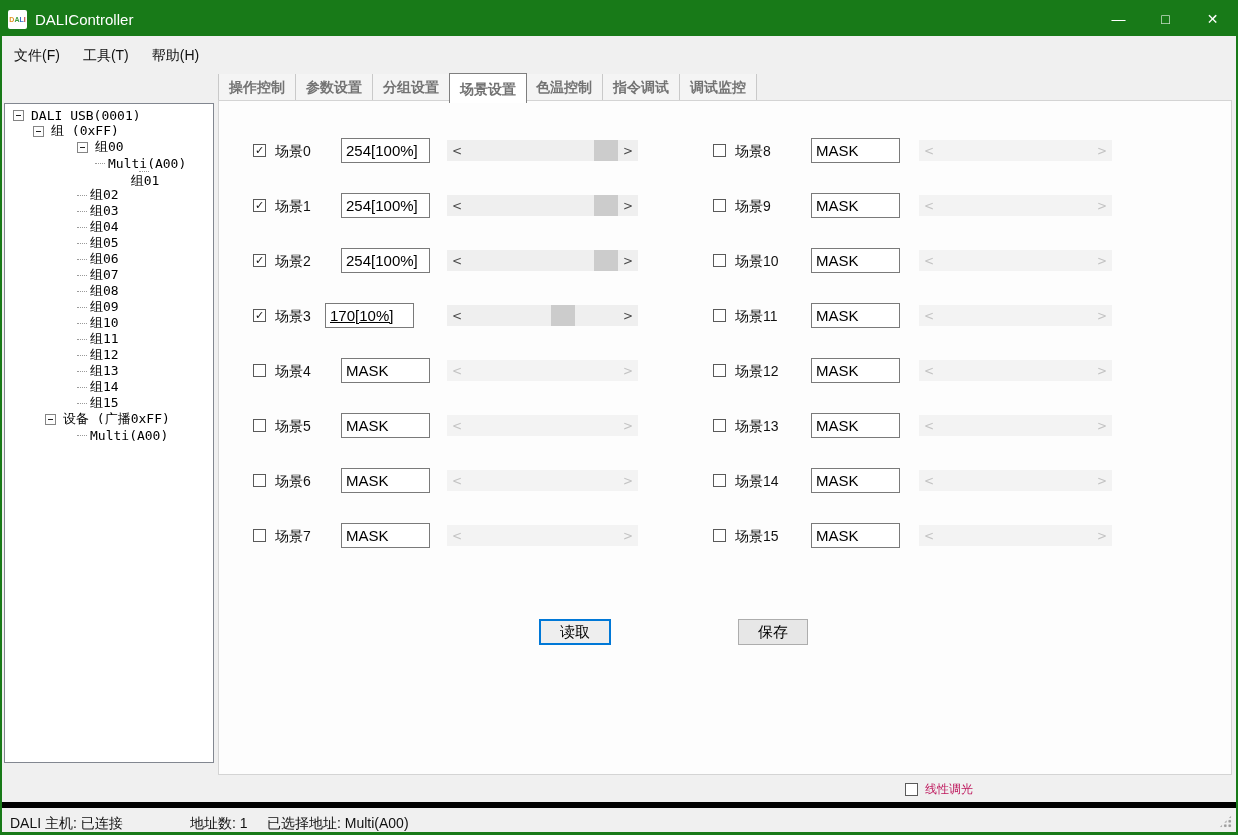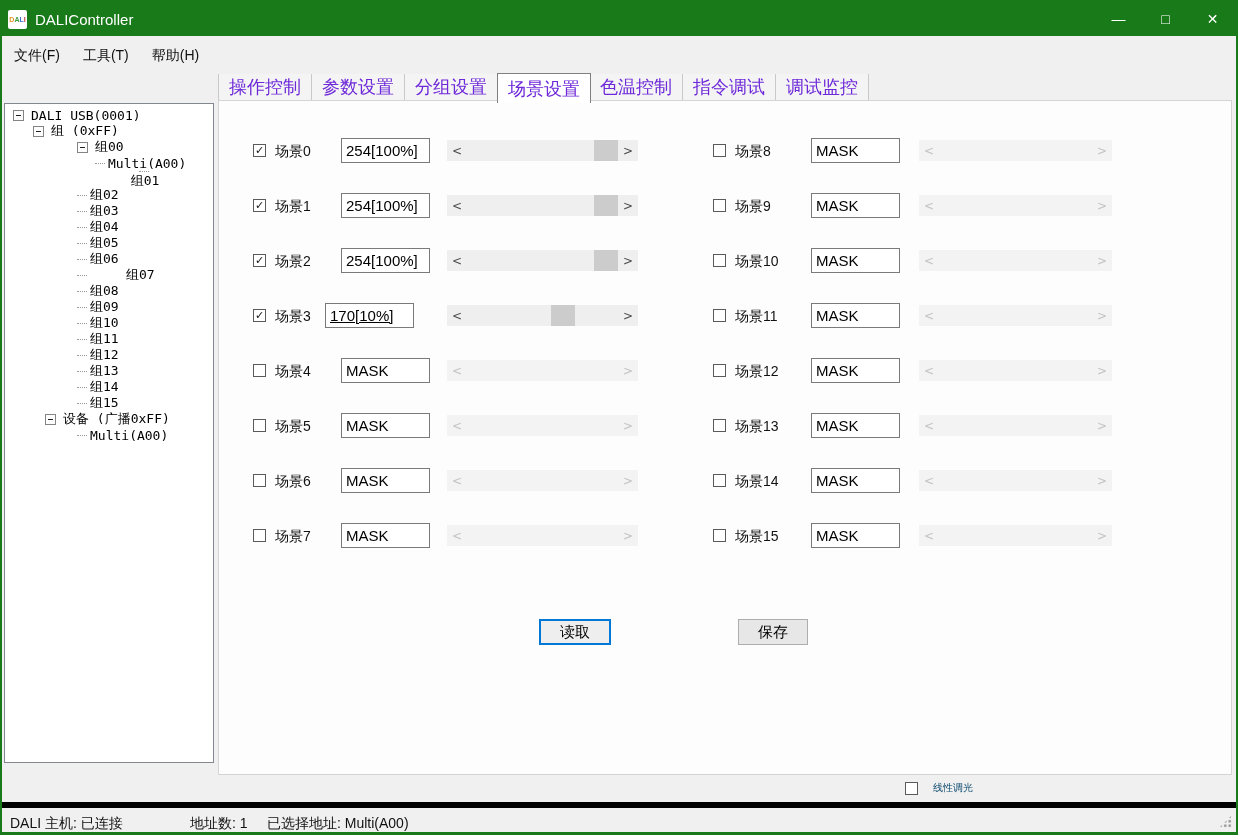--- a/index.html
+++ b/index.html
@@ -19,21 +19,21 @@
   .win-title{color:#fff;font-size:15px;margin-left:8px;}
   .win-controls{position:absolute;right:0;top:0;height:34px;display:flex;}
   .win-btn{width:47px;height:34px;display:flex;align-items:center;justify-content:center;color:#fff;font-size:14px;cursor:default;}
 
   
   .menubar{position:absolute;left:0;top:34px;right:0;height:38px;display:flex;align-items:center;background:#f0f0f0;}
   .menu-item{padding:0 11px;font-size:14px;color:#111;height:24px;line-height:24px;margin-left:1px;}
 
   
   .tabstrip{position:absolute;left:216px;top:71px;height:27px;display:flex;align-items:flex-end;z-index:3;}
-  .tab{height:26px;line-height:26px;padding:0 10px;font-size:18px;color:#6d28d9;background:#f4f4f4;border-right:1px solid #c9c9c9;}
+  .tab{height:26px;line-height:26px;padding:0 10px;font-size:14px;color:#737373;background:#f4f4f4;border-right:1px solid #c9c9c9;font-weight:bold;}
   .tab:first-child{border-left:1px solid #c9c9c9;}
   .tab.active{height:30px;line-height:30px;background:#fff;border:1px solid #7f7f7f;border-bottom:none;margin:0 -1px -3px -1px;position:relative;z-index:4;}
 
   
   .tabpage{position:absolute;left:216px;top:98px;width:1014px;height:675px;background:#fdfdfd;border:1px solid #d4d4d4;z-index:1;}
 
   
   .tree{position:absolute;left:2px;top:101px;width:210px;height:660px;background:#fff;border:1px solid #828790;overflow:hidden;padding-top:3px;font-family:"DejaVu Sans Mono","DejaVu Sans",monospace;}
   .tree-row{height:16px;display:flex;align-items:center;font-size:13px;color:#000;white-space:nowrap;}
   .tree-box{width:11px;height:11px;border:1px solid #848484;background:#fdfdfd;display:inline-flex;align-items:center;justify-content:center;margin-right:7px;flex:none;}
@@ -53,21 +53,21 @@
   .sbar.disabled{background:#f3f3f3;}
   .sbar.disabled .arr{color:#c2c2c2;}
 
   
   .btn{position:absolute;height:26px;background:#e7e7e7;border:1px solid #adadad;font-size:15px;color:#000;display:flex;align-items:center;justify-content:center;font-family:"Liberation Sans","DejaVu Sans",sans-serif;}
   .btn.focused{border:2px solid var(--blue);background:#eee;}
 
   
   .linear-dim{position:absolute;left:903px;top:779px;display:flex;align-items:center;z-index:2;}
   .linear-dim .cb{position:static;margin-right:7px;}
-  .linear-dim .lbl{font-size:10px;color:#0c4a6e;margin-left:8px;}
+  .linear-dim .lbl{font-size:12px;color:#be185d;}
   .statusbar{position:absolute;left:0;right:0;bottom:0;height:30px;background:#f0f0f0;border-top:6px solid #000000;}
   .status-item{position:absolute;top:0;height:30px;line-height:30px;font-size:14px;color:#111;white-space:nowrap;}
   .grip{position:absolute;right:4px;bottom:4px;width:13px;height:13px;background-image:radial-gradient(circle,#9a9a9a 1.2px,transparent 1.4px);background-size:4.5px 4.5px;background-position:100% 100%;clip-path:polygon(100% 0,100% 100%,0 100%);}
 </style>
 </head>
 <body>
 
 <div class="window">
   <div class="client">
 
@@ -289,21 +289,21 @@
           <span>组04</span>
         </div>
         <div class="tree-row" style="padding-left: 72px;">
           <span class="tree-dots"></span>
           <span>组05</span>
         </div>
         <div class="tree-row" style="padding-left: 72px;">
           <span class="tree-dots"></span>
           <span>组06</span>
         </div>
-        <div class="tree-row" style="padding-left: 72px; gap: 36px;">
+        <div class="tree-row" style="padding-left: 72px;">
           <span class="tree-dots"></span>
           <span>组07</span>
         </div>
         <div class="tree-row" style="padding-left: 72px;">
           <span class="tree-dots"></span>
           <span>组08</span>
         </div>
         <div class="tree-row" style="padding-left: 72px;">
           <span class="tree-dots"></span>
           <span>组09</span>

